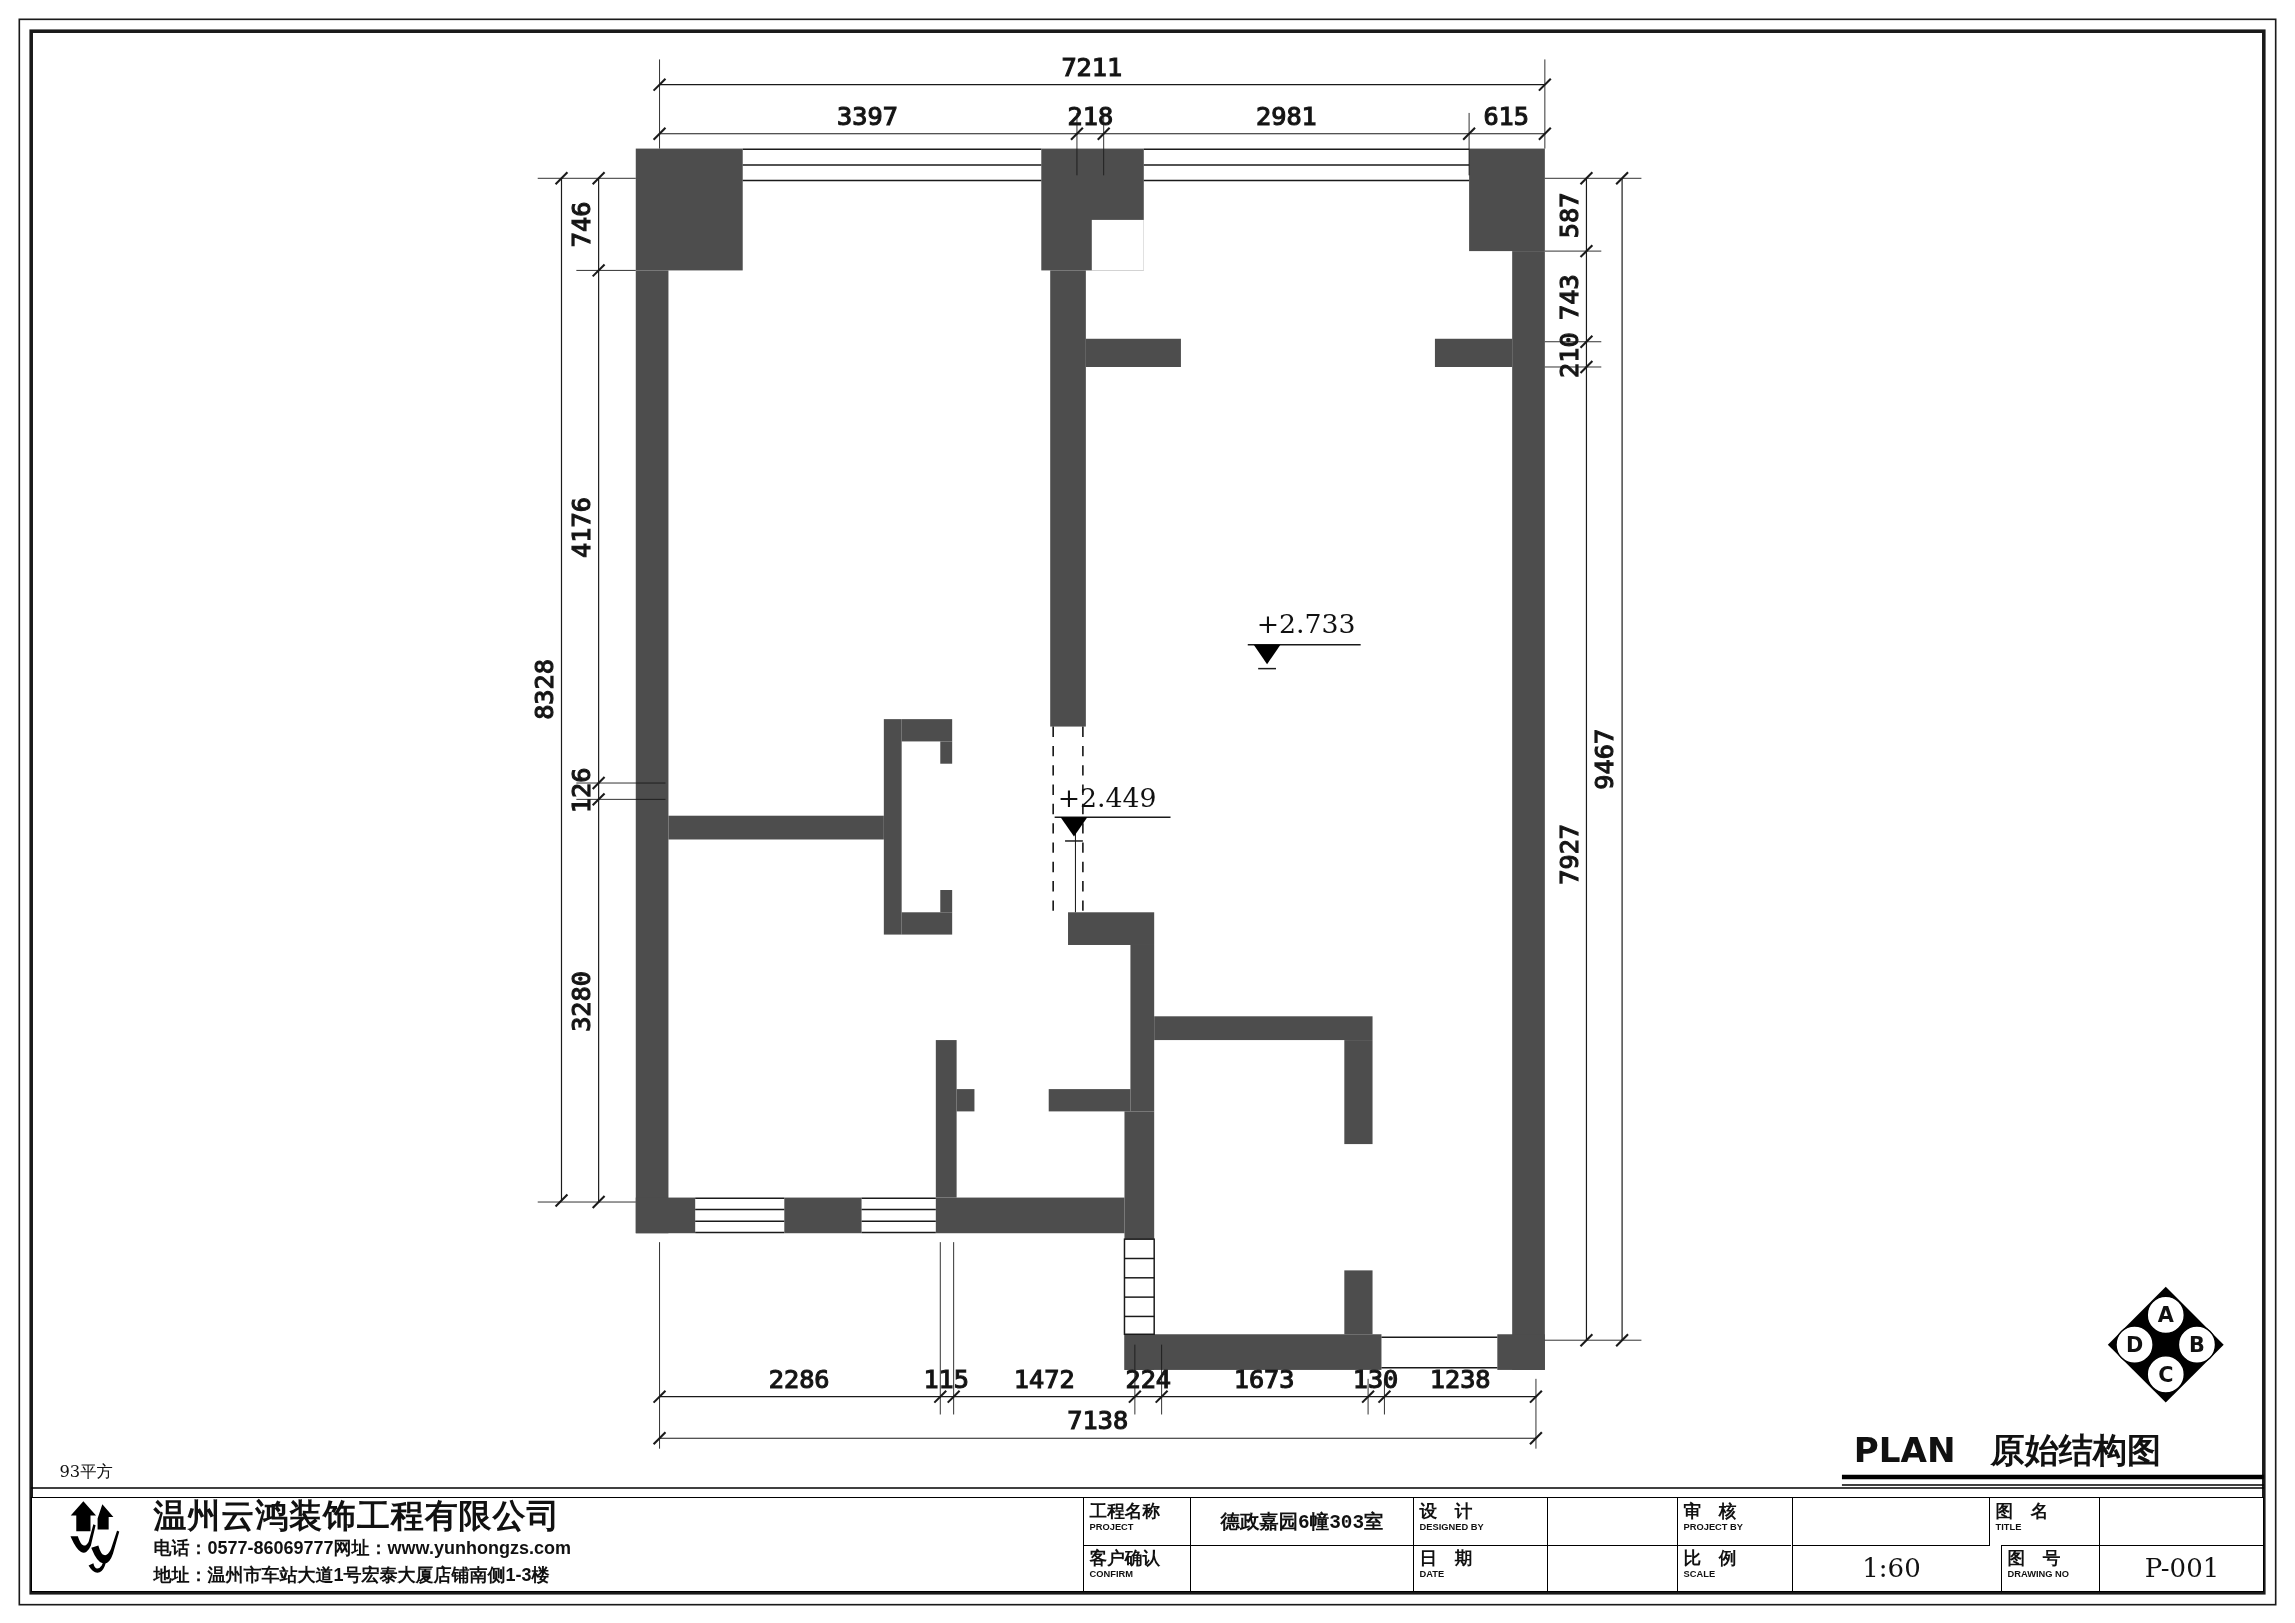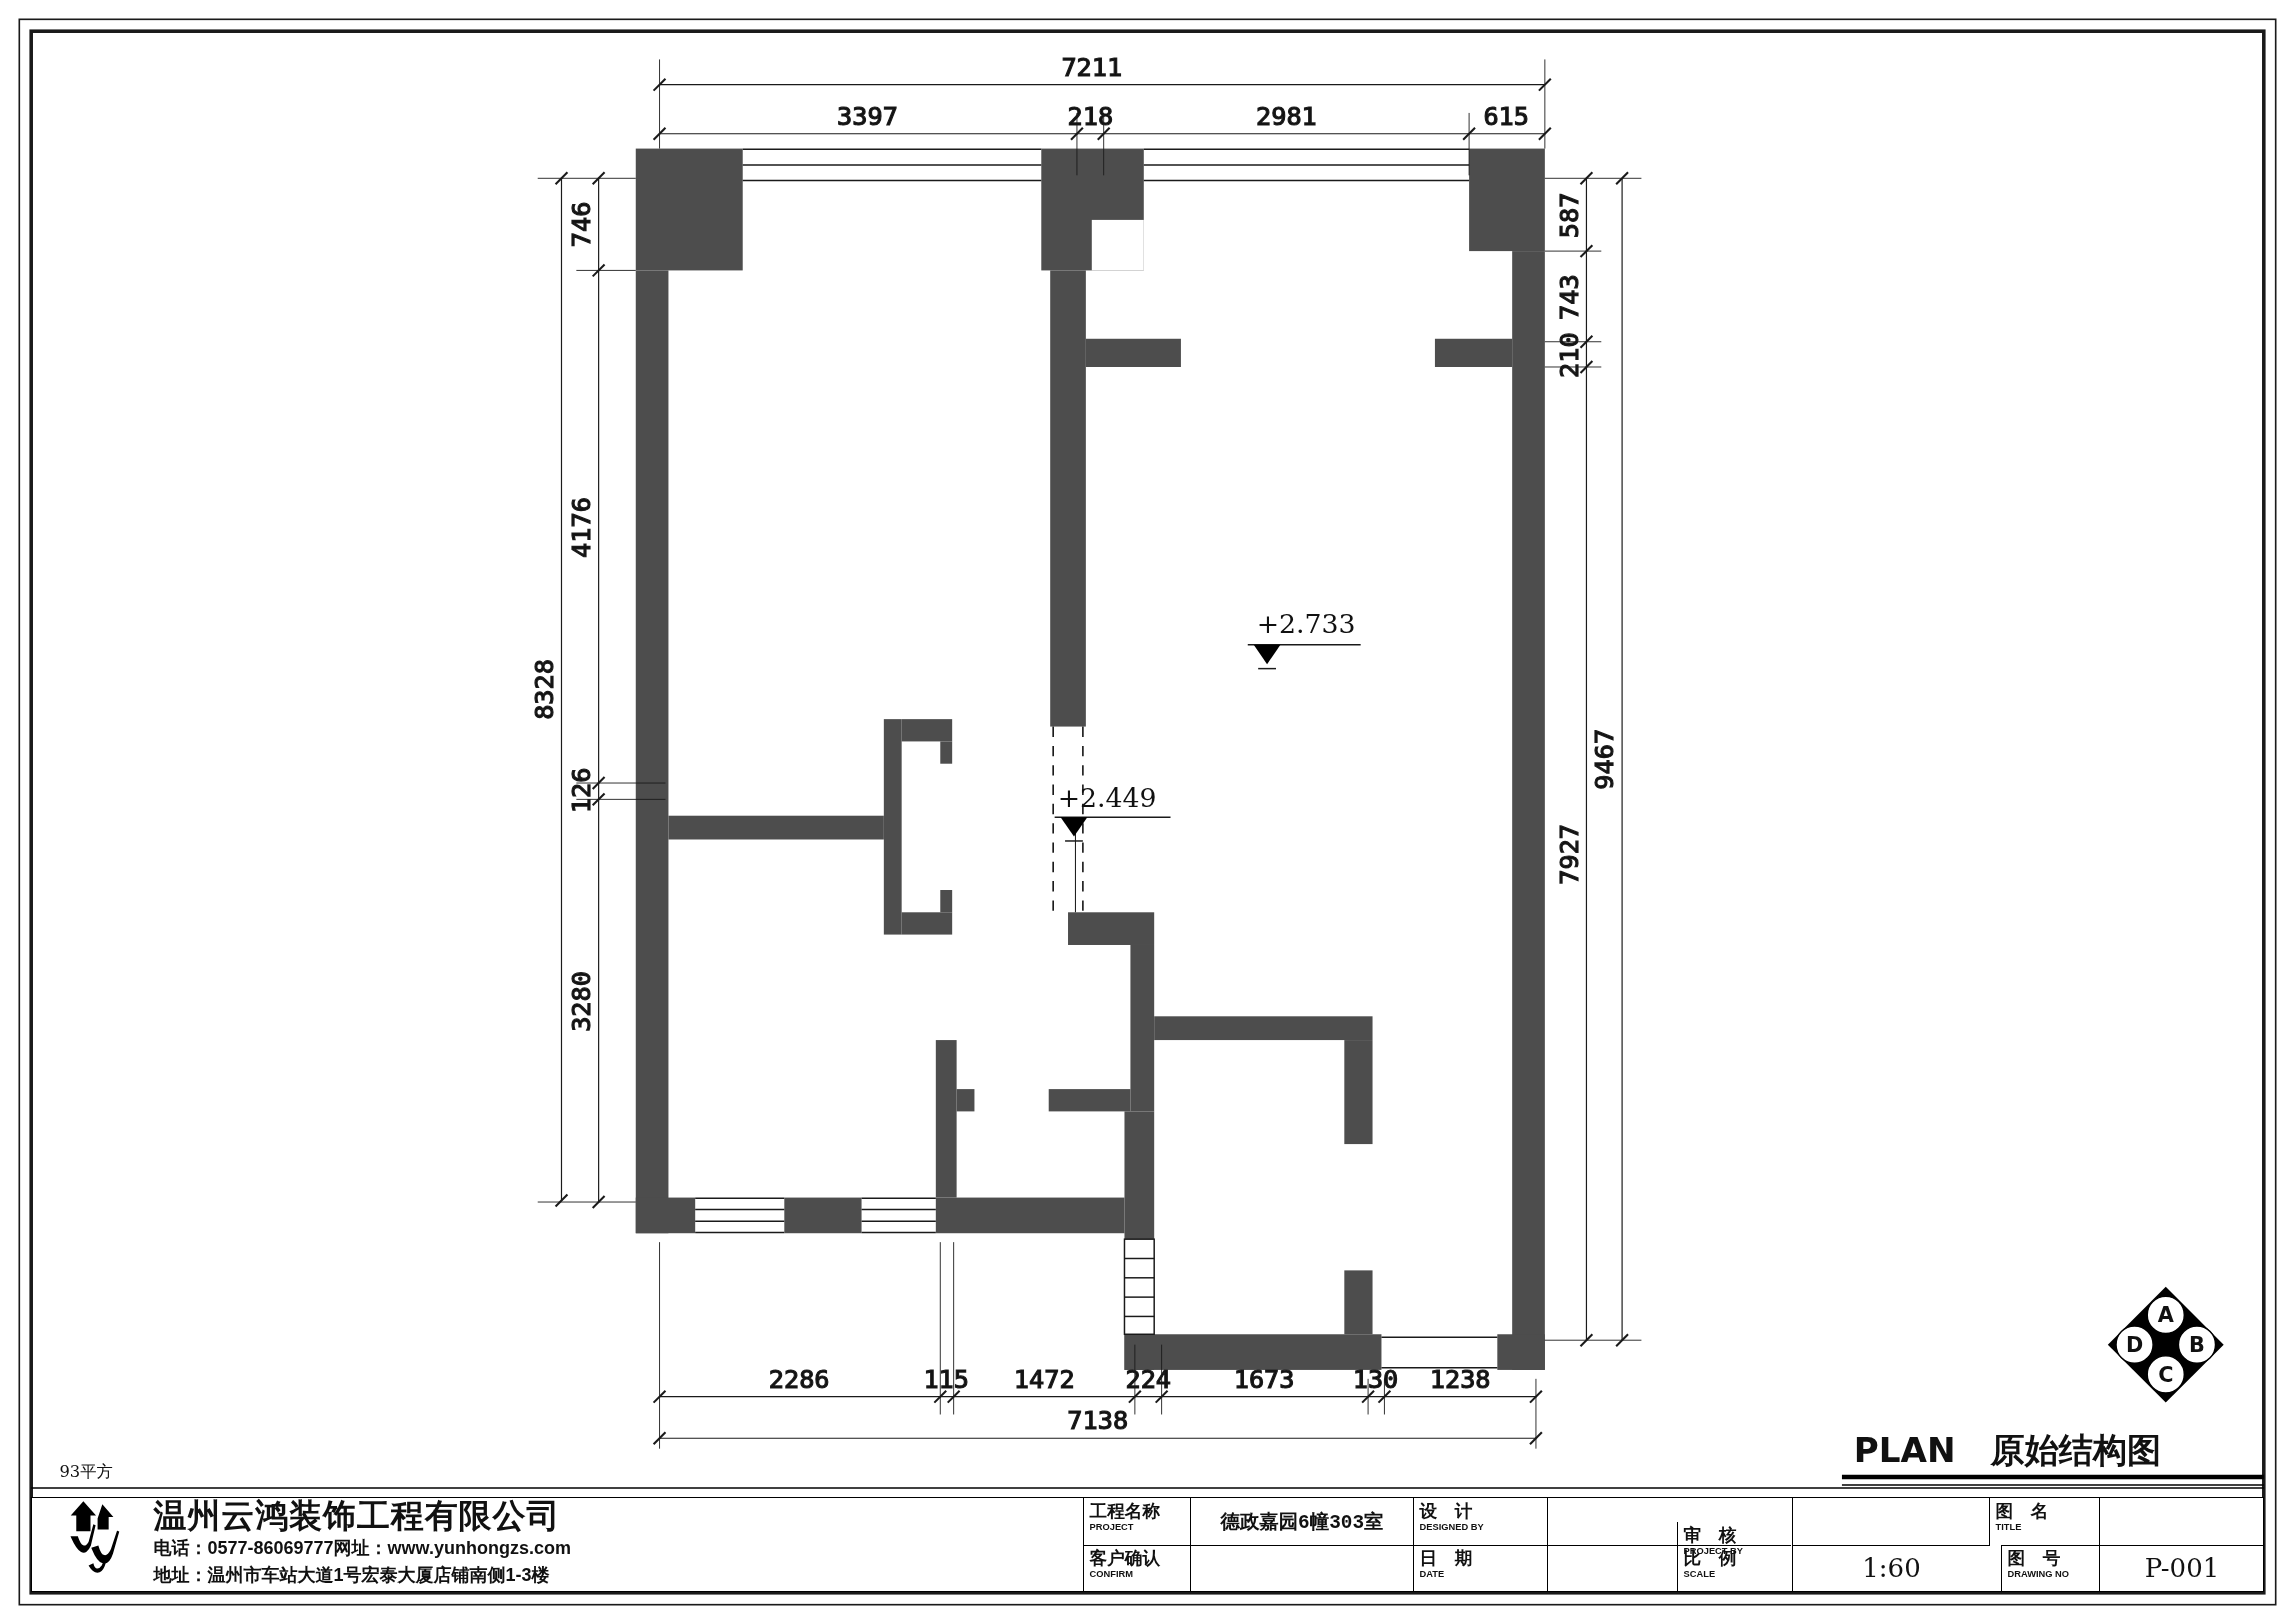--- a/index.html
+++ b/index.html
@@ -332,21 +332,21 @@
     <div class="tb-cell tb-val" style="left:107px; top:0; width:223px; height:50%;">
       <div class="tb-val-project">德政嘉园6幢303室</div>
     </div>
     <div class="tb-cell" style="left:330px; top:0; width:134px; height:50%;">
       <div class="tb-zh">设　计</div>
       <div class="tb-en">DESIGNED BY</div>
     </div>
     <div class="tb-cell tb-val" style="left:464px; top:0; width:131px; height:50%;">
       <div class="tb-val-project"></div>
     </div>
-    <div class="tb-cell" style="left:594px; top:0; width:114px; height:50%;margin-top:24px;">
+    <div class="tb-cell" style="left:594px; top:0; width:114px; height:50%;">
       <div class="tb-zh">审　核</div>
       <div class="tb-en">PROJECT BY</div>
     </div>
     <div class="tb-cell tb-val" style="left:709px; top:0; width:198px; height:50%;">
       <div class="tb-val-project"></div>
     </div>
     <div class="tb-cell" style="left:906px; top:0; width:110px; height:50%;">
       <div class="tb-zh">图　名</div>
       <div class="tb-en">TITLE</div>
     </div>

